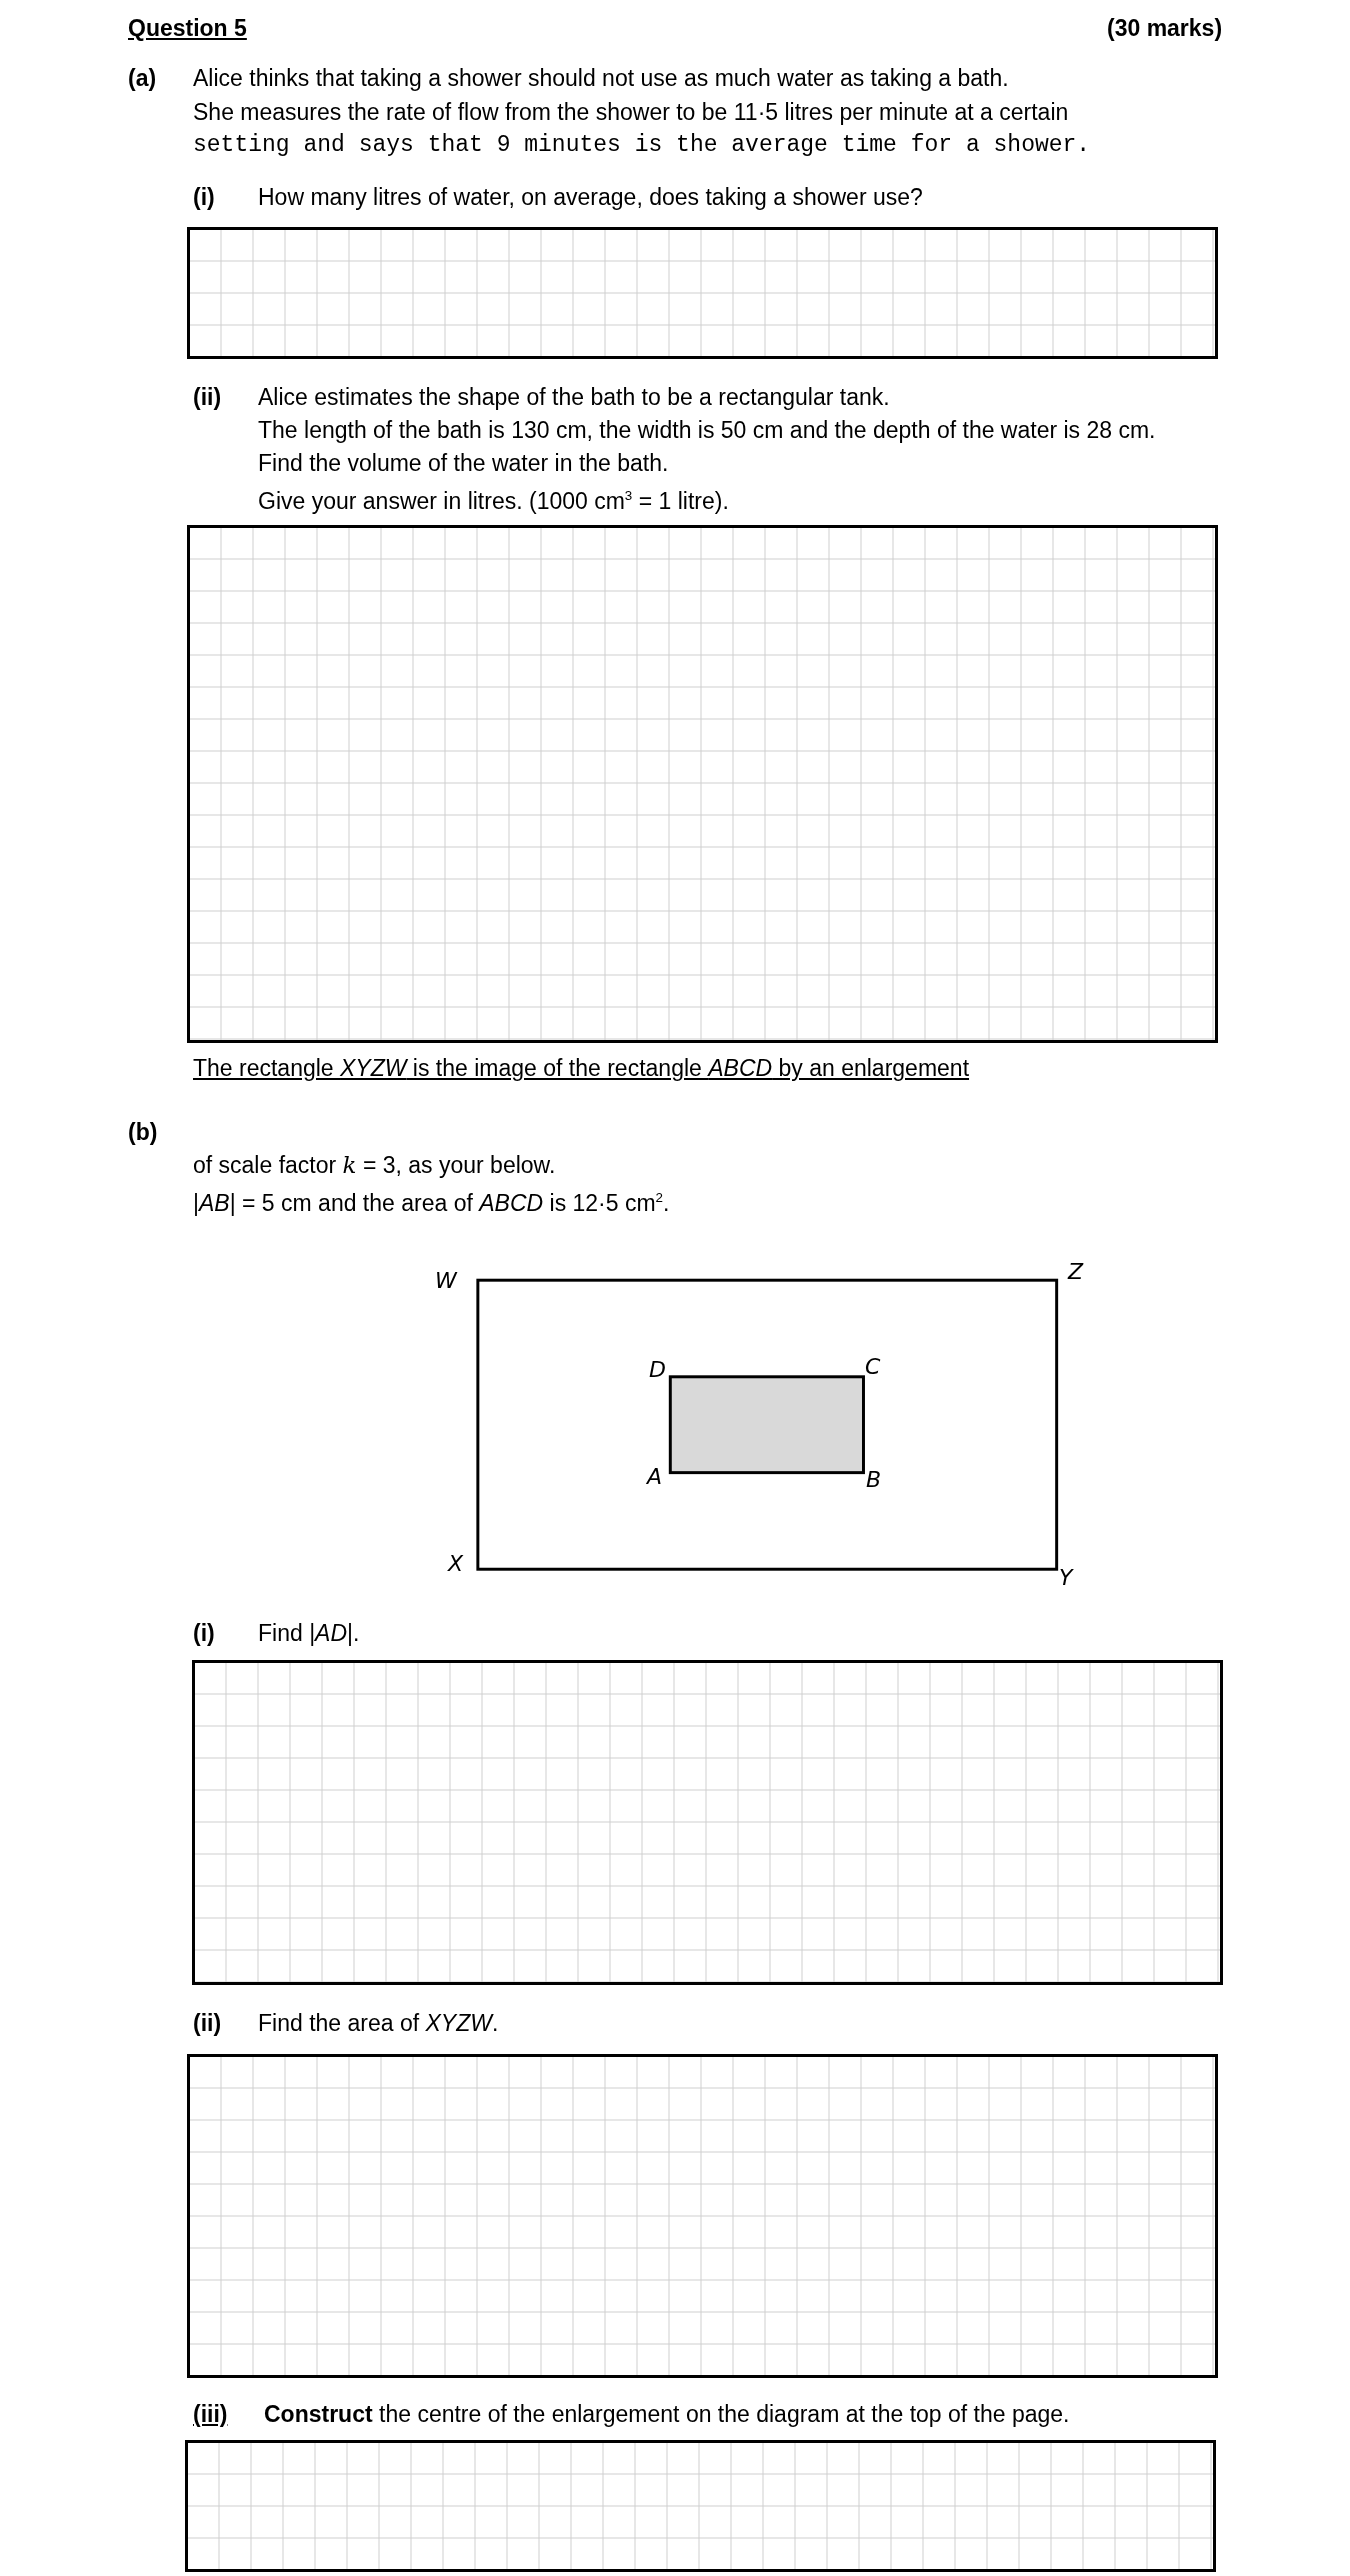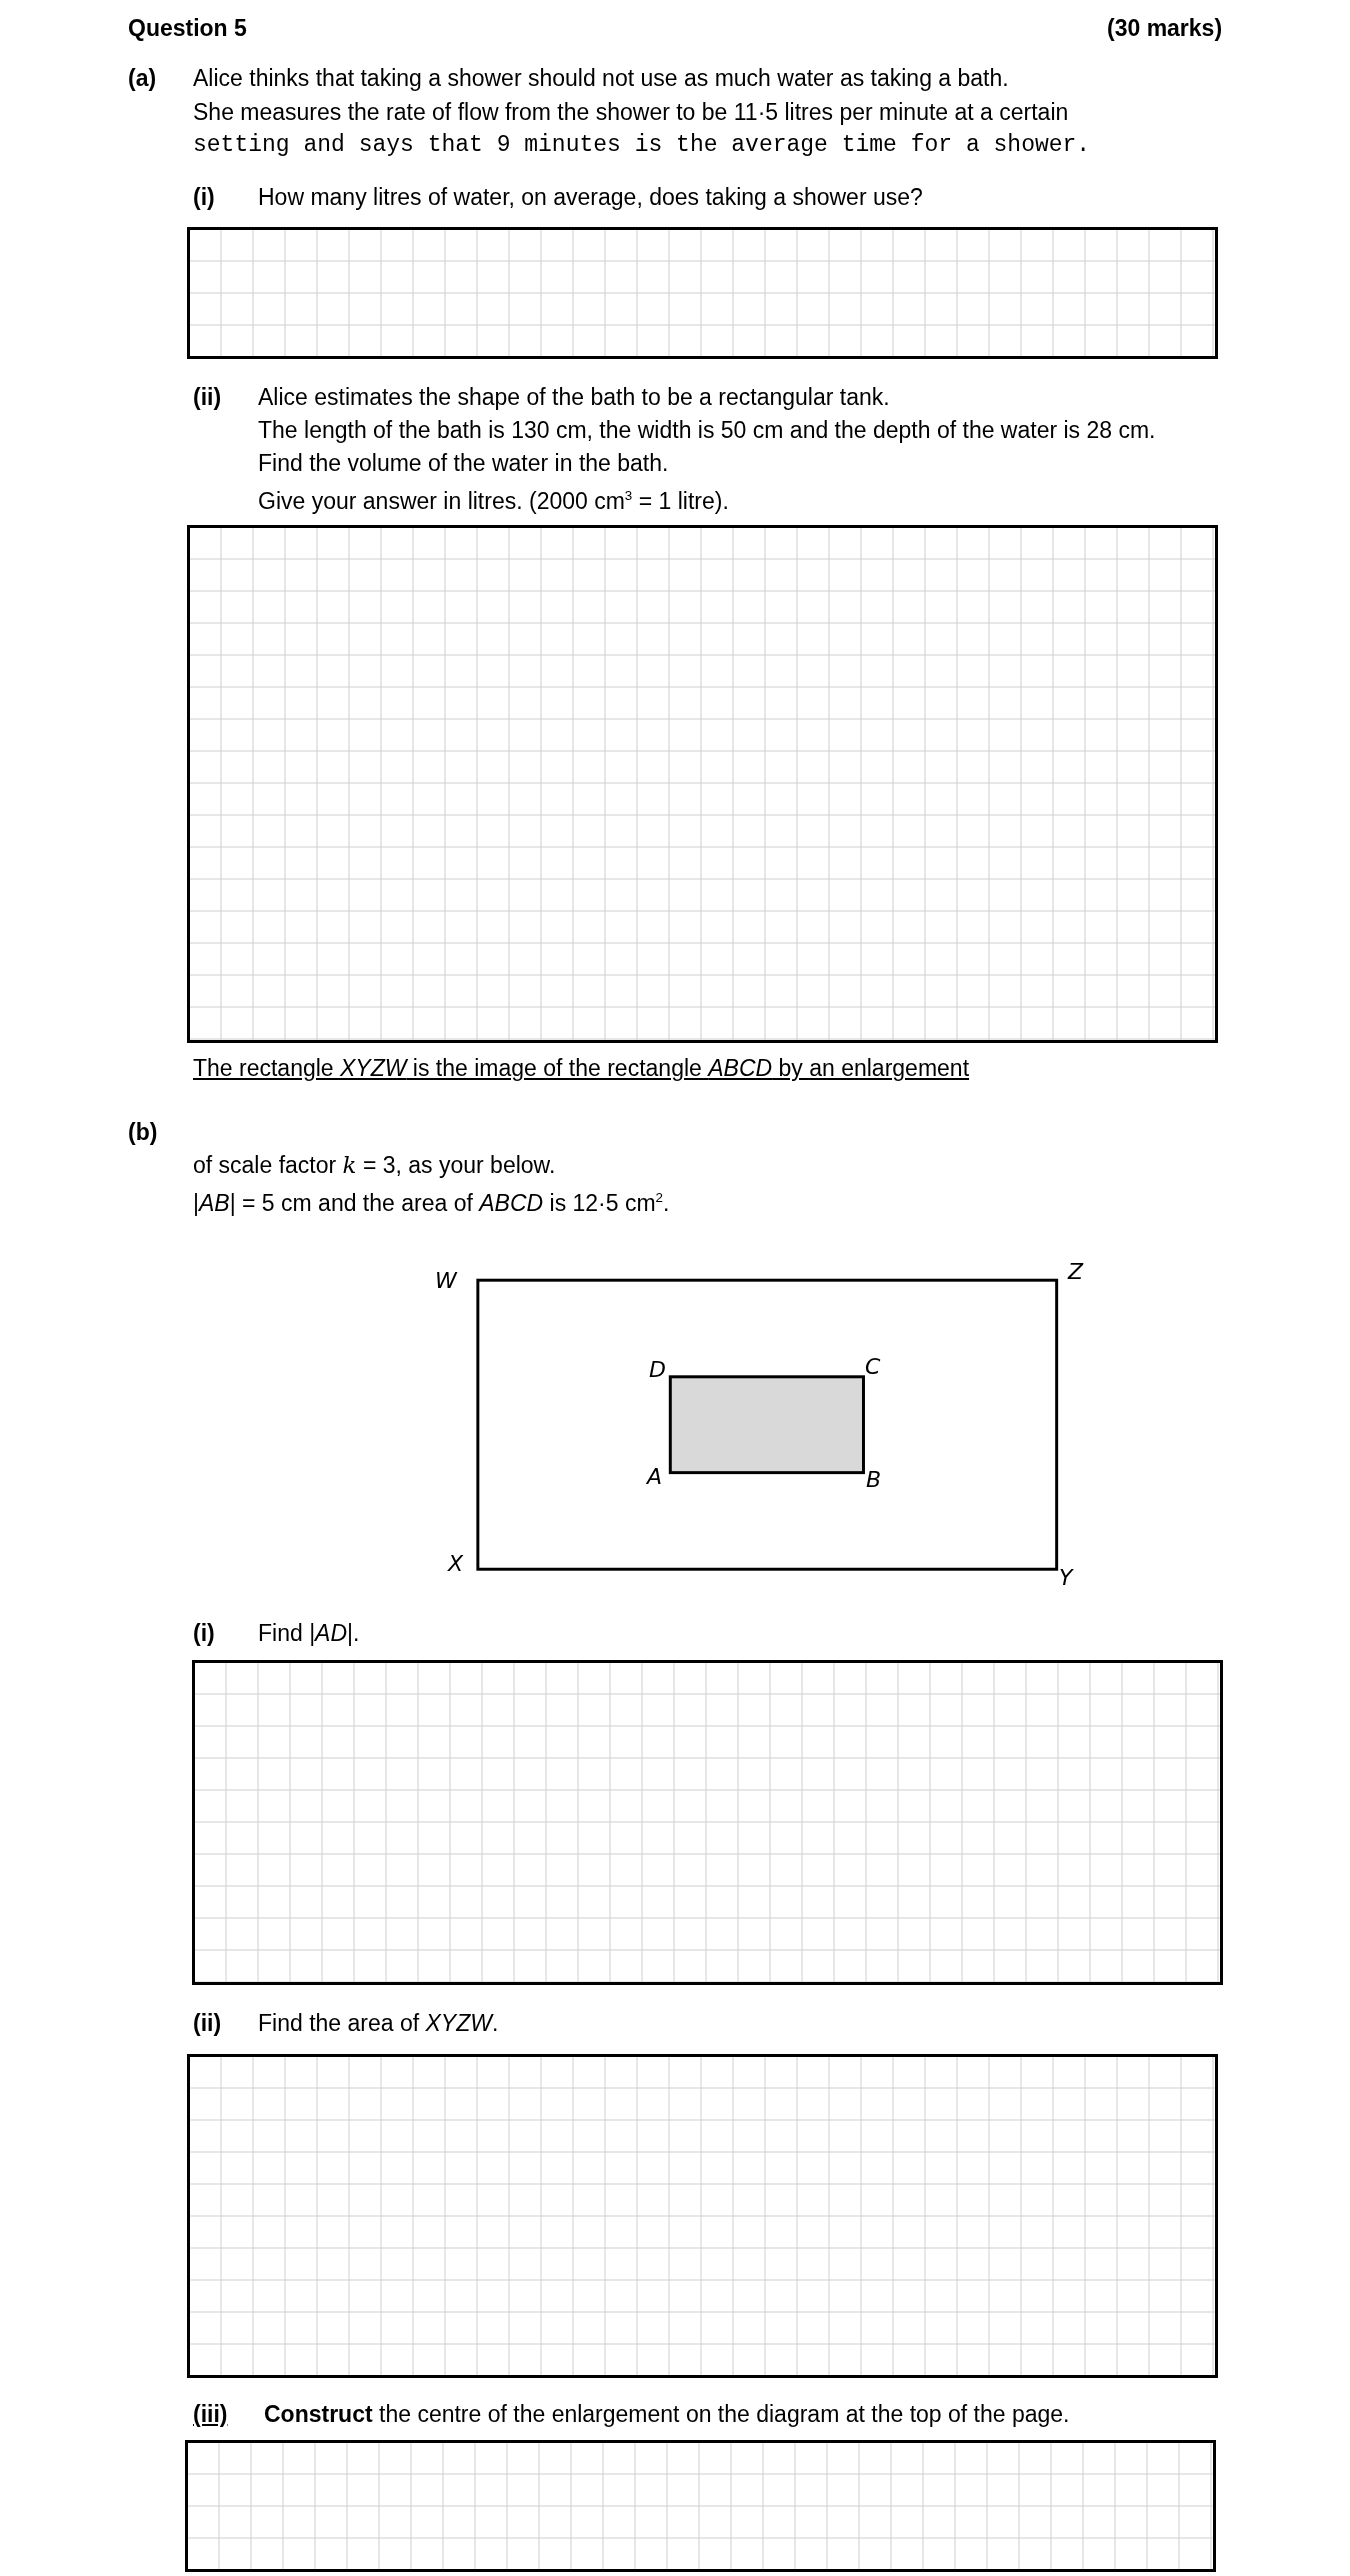--- a/index.html
+++ b/index.html
@@ -25,39 +25,39 @@
     background-size: 32px 32px;
     background-position: -1.5px -1.5px;
   }
   .diagram-svg { position: absolute; left: 0; top: 0; }
   .lbl { font-family: "DejaVu Sans", sans-serif; font-style: italic; font-size: 22px; }
   .math { font-family: "DejaVu Serif", serif; font-style: italic; }
 </style>
 </head>
 <body>
 
-<div class="abs bold" style="left:128px; top:15px;">Question 5</div>
+<div class="abs bold" style="left:128px; top:15px;text-decoration:underline;">Question 5</div>
 <div class="abs bold" style="left:1107px; top:15px;">(30 marks)</div>
 
 <div class="abs bold line" style="left:128px; top:62px;">(a)</div>
 <div class="abs line" style="left:193px; top:62px;">Alice thinks that taking a shower should not use as much water as taking a bath.</div>
 <div class="abs line" style="left:193px; top:96px;">She measures the rate of flow from the shower to be 11·5 litres per minute at a certain</div>
 <div class="abs line" style="left:193px; top:129px;font-family:Liberation Mono, monospace;">setting and says that 9 minutes is the average time for a shower.</div>
 
 <div class="abs bold line" style="left:193px; top:181px;">(i)</div>
 <div class="abs line" style="left:258px; top:181px;">How many litres of water, on average, does taking a shower use?</div>
 
 <div class="grid-box" style="left:187px; top:227px; width:1031px; height:132px;"></div>
 
 <div class="abs bold line" style="left:193px; top:381px;">(ii)</div>
 <div class="abs line" style="left:258px; top:381px;">Alice estimates the shape of the bath to be a rectangular tank.</div>
 <div class="abs line" style="left:258px; top:414px;">The length of the bath is 130 cm, the width is 50 cm and the depth of the water is 28 cm.</div>
 <div class="abs line" style="left:258px; top:447px;">Find the volume of the water in the bath.</div>
 <div class="abs line" style="left:258px; top:479px;">
-  <span>Give your answer in litres. (2000 cm</span><sup style="font-size:13.4px;">3</sup><span> = 1 litre).</span>
+  <span>Give your answer in litres. (1000 cm</span><sup style="font-size:13.4px;">3</sup><span> = 1 litre).</span>
 </div>
 
 <div class="grid-box" style="left:187px; top:525px; width:1031px; height:518px;"></div>
 
 <div class="abs bold line" style="left:128px; top:1116px;">(b)</div>
 <div class="abs line" style="left:193px; top:1052px;text-decoration:underline;">
   <span>The rectangle </span><span class="ital">XYZW</span><span> is the image of the rectangle </span><span class="ital">ABCD</span><span> by an enlargement</span>
 </div>
 <div class="abs line" style="left:193px; top:1149px;">
   <span>of scale factor </span><span class="math">k</span><span> = 3, as your below.</span>

